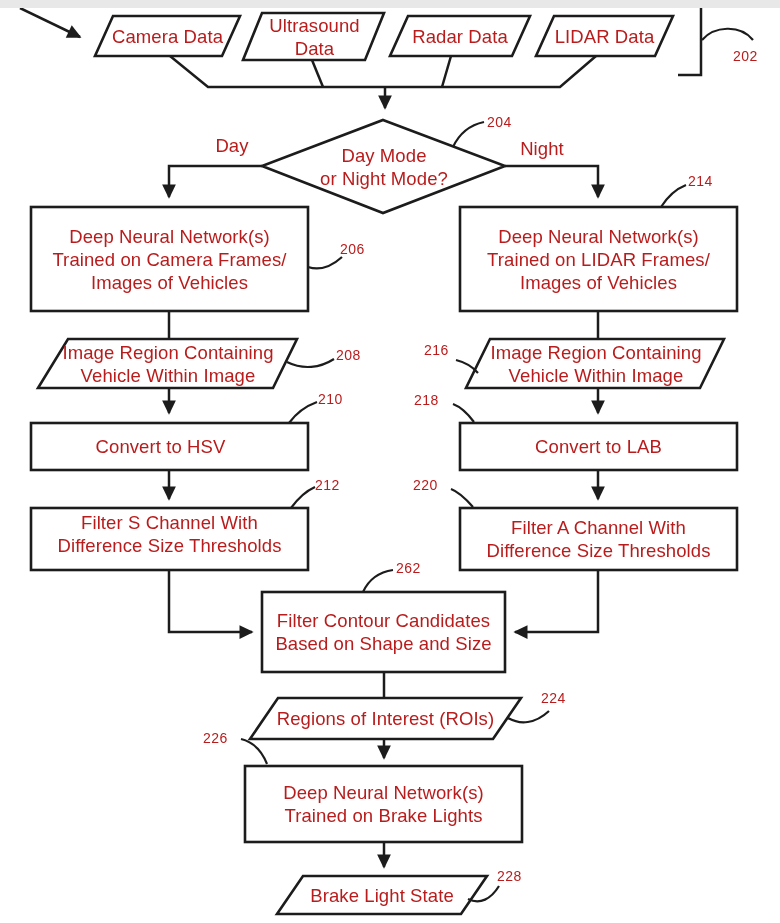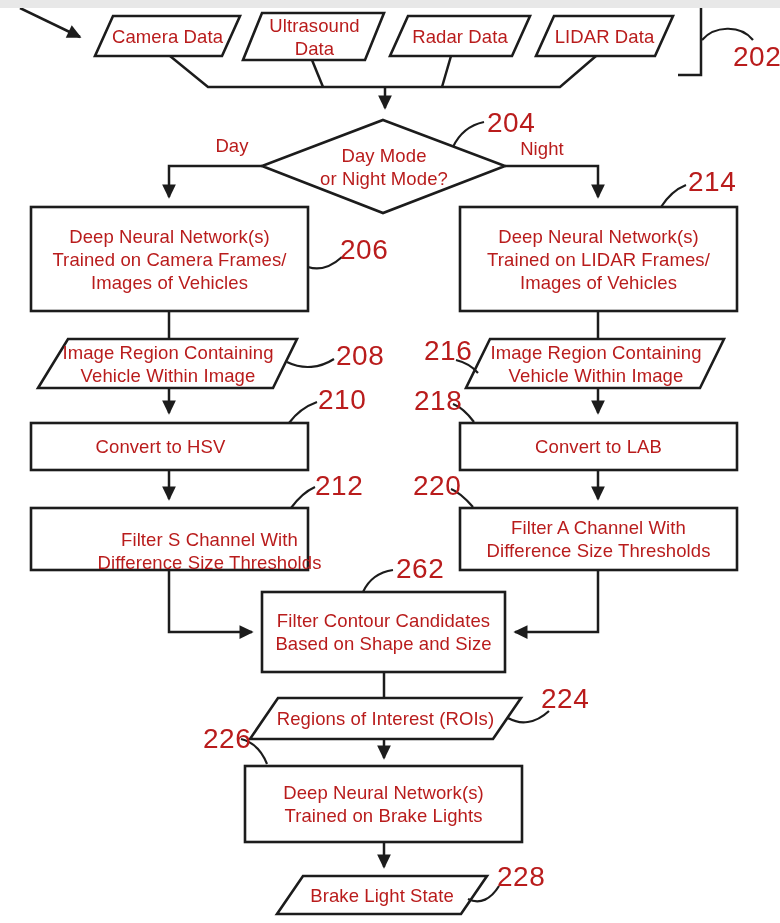--- a/index.html
+++ b/index.html
@@ -11,21 +11,21 @@
   svg.wires { position:absolute; left:0; top:0; width:780px; height:923px; }
   .shape { fill:#ffffff; stroke:#1c1c1c; stroke-width:2.6; }
   .wire  { fill:none; stroke:#1c1c1c; stroke-width:2.5; }
   .lead  { fill:none; stroke:#1c1c1c; stroke-width:2.2; }
   .lbl {
     position:absolute; display:flex; align-items:center; justify-content:center;
     text-align:center; white-space:pre-line;
     font-size:18.5px; line-height:23px; letter-spacing:0.1px;
   }
   .ref {
-    position:absolute; font-size:28px; letter-spacing:0.5px; line-height:21px;
+    position:absolute; font-size:14px; letter-spacing:0.5px; line-height:21px;
   }
 </style>
 </head>
 <body>
 
 <div class="canvas">
 
   <svg class="wires" viewBox="0 0 780 923">
     <defs>
       <marker id="ah" viewBox="0 0 12 12" refX="10.5" refY="6" markerWidth="6" markerHeight="6" orient="auto-start-reverse">
@@ -108,21 +108,21 @@
 Images of Vehicles</div>
   <div class="lbl" style="left:462px; top:201px; width:273px; height:100px;">Deep Neural Network(s)
 Trained on LIDAR Frames/
 Images of Vehicles</div>
   <div class="lbl" style="left:48px;  top:333px; width:240px; height:45px;">Image Region Containing
 Vehicle Within Image</div>
   <div class="lbl" style="left:476px; top:333px; width:240px; height:45px;">Image Region Containing
 Vehicle Within Image</div>
   <div class="lbl" style="left:24px;  top:416px; width:273px; height:45px;">Convert to HSV</div>
   <div class="lbl" style="left:462px; top:416px; width:273px; height:45px;">Convert to LAB</div>
-  <div class="lbl" style="left:33px;  top:521px; width:273px; height:44px;padding-left:40px;">Filter S Channel With
+  <div class="lbl" style="left:33px;  top:504px; width:273px; height:44px;">Filter S Channel With
 Difference Size Thresholds</div>
   <div class="lbl" style="left:462px; top:501px; width:273px; height:60px;">Filter A Channel With
 Difference Size Thresholds</div>
   <div class="lbl" style="left:264px; top:586px; width:239px; height:76px;">Filter Contour Candidates
 Based on Shape and Size</div>
   <div class="lbl" style="left:262px; top:691px; width:247px; height:39px;">Regions of Interest (ROIs)</div>
   <div class="lbl" style="left:247px; top:759px; width:273px; height:74px;">Deep Neural Network(s)
 Trained on Brake Lights</div>
   <div class="lbl" style="left:287px; top:869px; width:190px; height:36px;">Brake Light State</div>
 

